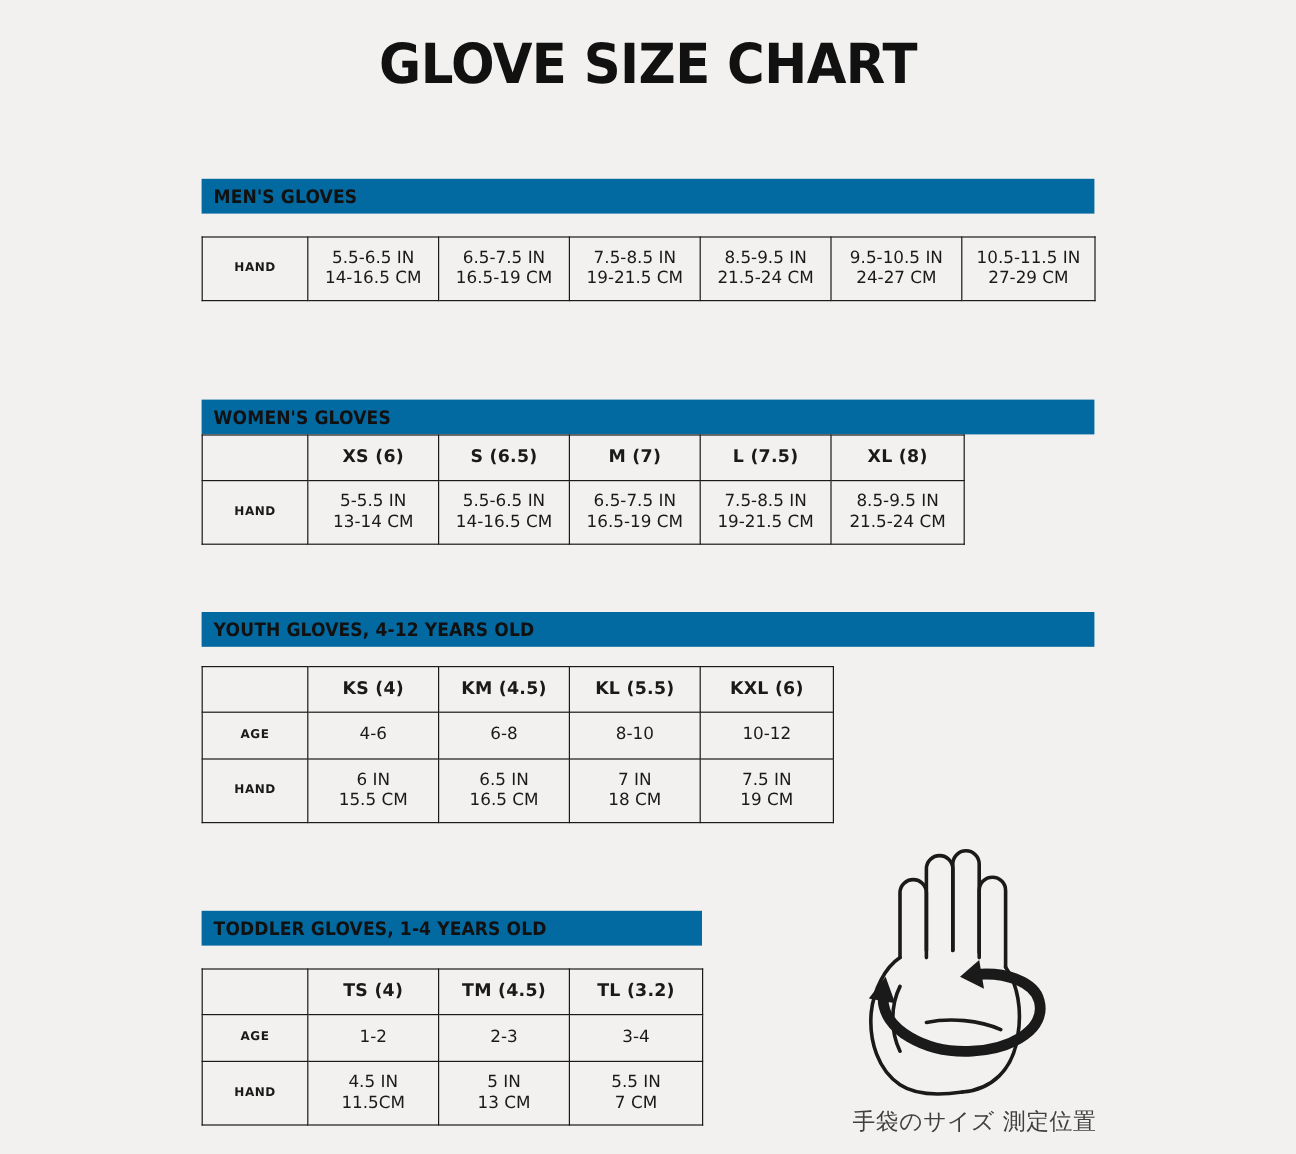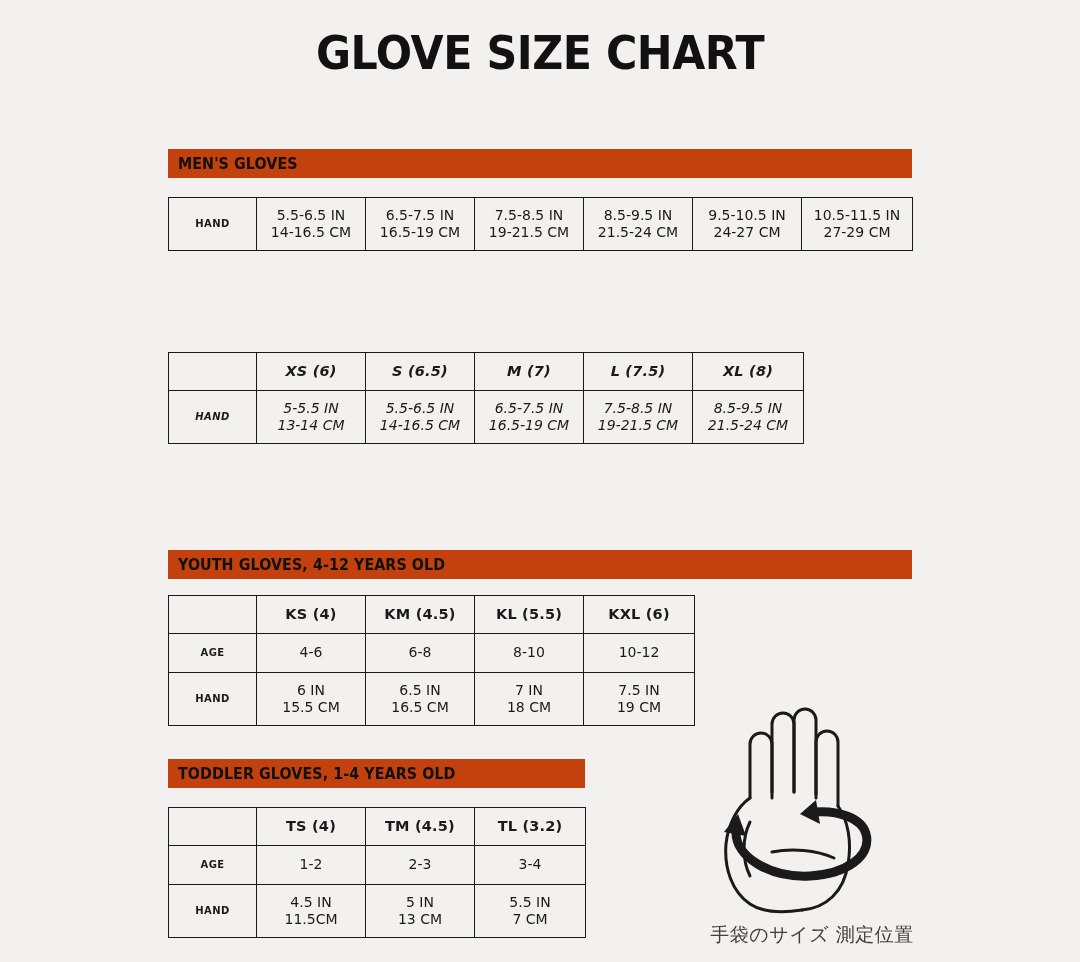--- a/index.html
+++ b/index.html
@@ -27,21 +27,21 @@
     letter-spacing: -0.5px;
     margin: 26px 0 0 0;
     color: #111111;
     font-family: "DejaVu Sans", sans-serif;
     transform: scaleX(0.93);
   }
   .section {
     position: absolute;
   }
   .band {
-    background: #c2410c;
+    background: #0369a1;
     height: 29px;
     display: flex;
     align-items: center;
     padding-left: 10px;
     box-sizing: border-box;
   }
   .band-label {
     font-size: 15.5px;
     font-weight: bold;
     letter-spacing: 0.1px;
@@ -156,21 +156,24 @@
         <td class="cell">
           <span class="cell-line">10.5-11.5 IN</span>
           <span class="cell-line">27-29 CM</span>
         </td>
       </tr>
     </tbody>
       </table>
   </div>
 
   <div class="section" style="left:168px; top:307px; width:744px;">
-    <table class="sizes" style="margin-top:19px; width:635px;font-style:italic;">
+    <div class="band" style="width:744px;">
+      <span class="band-label">WOMEN'S GLOVES</span>
+    </div>
+    <table class="sizes" style="width:635px;">
       <colgroup>
         <col style="width:88px">
           <col style="width:109px">
           <col style="width:109px">
           <col style="width:109px">
           <col style="width:109px">
           <col style="width:111px">
       </colgroup>
       <tbody>
           <tr>
@@ -201,21 +204,21 @@
         </td>
         <td class="cell">
           <span class="cell-line">8.5-9.5 IN</span>
           <span class="cell-line">21.5-24 CM</span>
         </td>
       </tr>
     </tbody>
       </table>
   </div>
 
-  <div class="section" style="left:168px; top:524px; width:744px;">
+  <div class="section" style="left:168px; top:484px; width:744px;">
     <div class="band" style="width:744px;">
       <span class="band-label">YOUTH GLOVES, 4-12 YEARS OLD</span>
     </div>
     <table class="sizes" style="margin-top:16px; width:526px;">
       <colgroup>
         <col style="width:88px">
           <col style="width:109px">
           <col style="width:109px">
           <col style="width:109px">
           <col style="width:111px">

